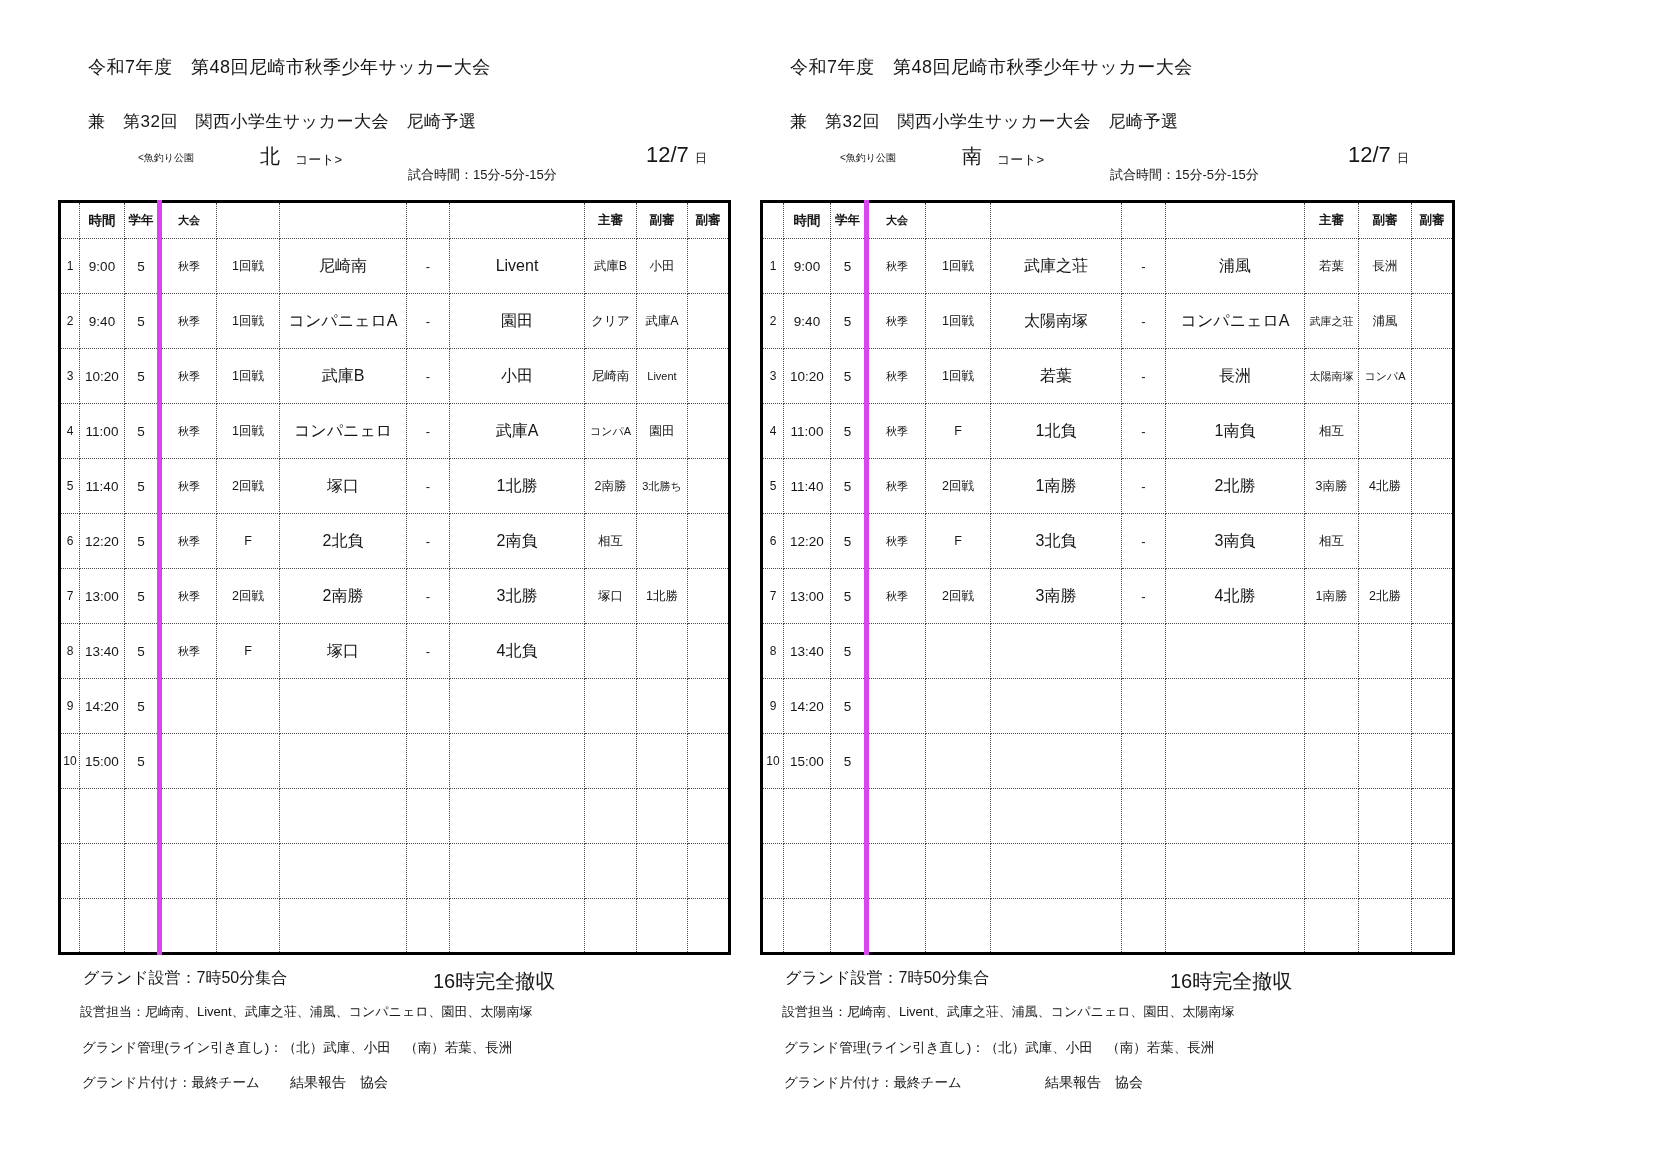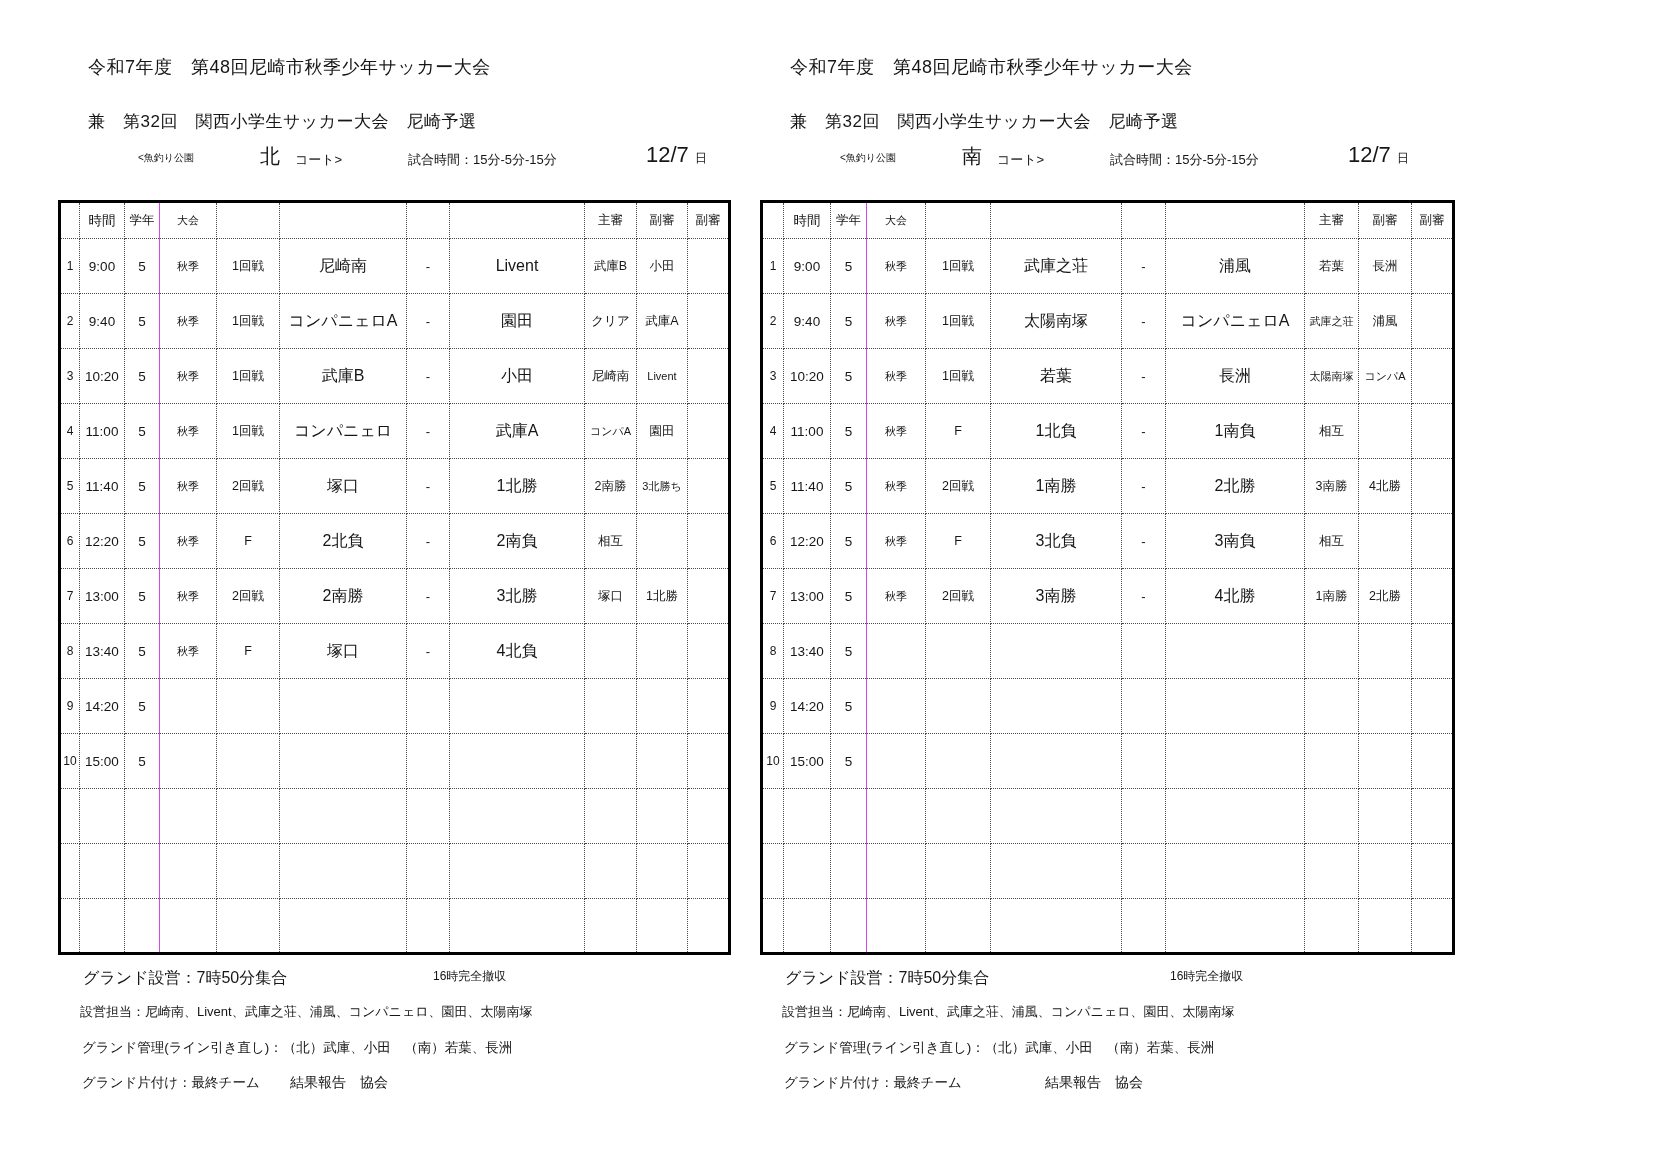--- a/index.html
+++ b/index.html
@@ -12,50 +12,50 @@
   #panel-north{left:58px;width:670px}
   #panel-south{left:760px;width:692px}
 
   .title1{position:absolute;left:30px;top:55px;font-size:18px;white-space:nowrap;letter-spacing:.5px}
   .title2{position:absolute;left:30px;top:110px;font-size:17px;white-space:nowrap;letter-spacing:.5px}
 
   .infoline{position:absolute;top:142px;left:0;width:100%;height:32px}
   .venue{position:absolute;left:80px;top:9px;font-size:10px;white-space:nowrap}
   .court{position:absolute;left:202px;top:1px;font-size:20px;white-space:nowrap}
   .court-suffix{position:absolute;left:237px;top:9px;font-size:13px;white-space:nowrap}
-  .mtime{position:absolute;left:350px;top:9px;font-size:13px;white-space:nowrap}
+  .mtime{position:absolute;left:350px;top:24px;font-size:13px;white-space:nowrap}
   .date{position:absolute;left:588px;top:0;font-size:22px;white-space:nowrap}
   .date .unit{font-size:12px}
 
   table{
     position:absolute;left:0;top:200px;border-collapse:collapse;table-layout:fixed;
     border:3px solid #000;background:#fff;
   }
   #panel-north table{width:670px}
   #panel-south table{width:692px}
   th,td{
     border:1px dotted #4a4a4a;text-align:center;vertical-align:middle;
     padding:0;overflow:hidden;white-space:nowrap;
   }
   thead tr{height:37px}
   tbody tr{height:55px}
-  th{font-weight:normal;font-size:12.5px}
-  .c-grade{border-right:1px solid #d946ef}
+  th{font-weight:bold;font-size:12.5px}
+  .c-grade{border-right:5px solid #d946ef}
   .c-no{font-size:12px}
   .c-time{font-size:13.5px}
   td.c-grade{font-size:13.5px}
   .c-comp{font-size:11px}
   .c-round{font-size:12.5px}
   .c-team1,.c-team2{font-size:16px}
   .c-dash{font-size:13px}
   .c-ref,.c-asst1,.c-asst2{font-size:12.5px}
   td.sq{font-size:11px}
 
   .f1 {position:absolute;left:25px;top:968px;font-size:16px;white-space:nowrap}
-  .f1b{position:absolute;left:375px;top:968px;font-size:12px;white-space:nowrap}
+  .f1b{position:absolute;left:375px;top:968px;font-size:20px;white-space:nowrap}
   #panel-south .f1b{left:410px}
   .f2 {position:absolute;left:22px;top:1003px;font-size:13px;white-space:nowrap}
   .f3 {position:absolute;left:24px;top:1039px;font-size:13.5px;white-space:nowrap}
   .f4 {position:absolute;left:24px;top:1074px;font-size:13.5px;white-space:nowrap}
   .f4b{position:absolute;left:232px;top:1074px;font-size:14px;white-space:nowrap}
   #panel-south .f4b{left:285px}
 </style>
 </head>
 <body>
 

